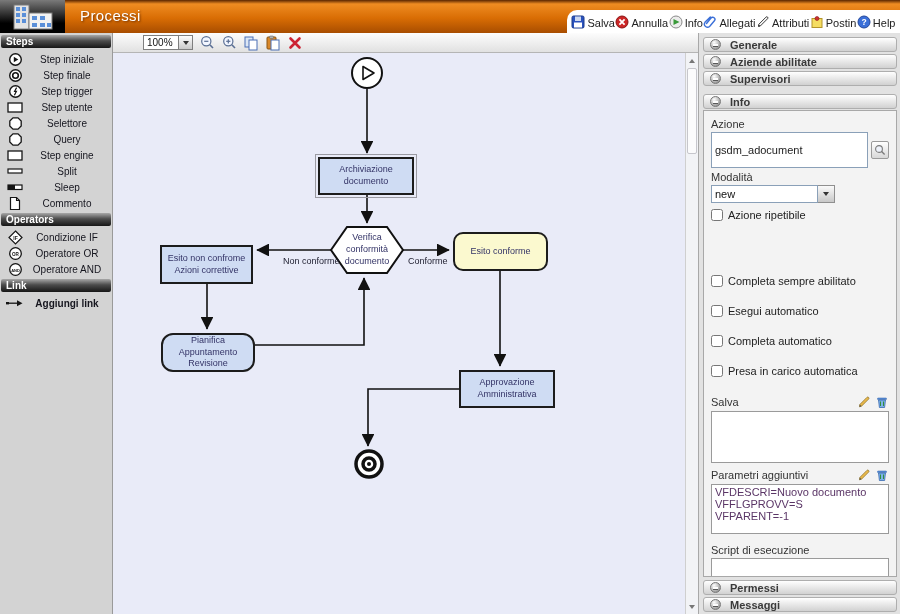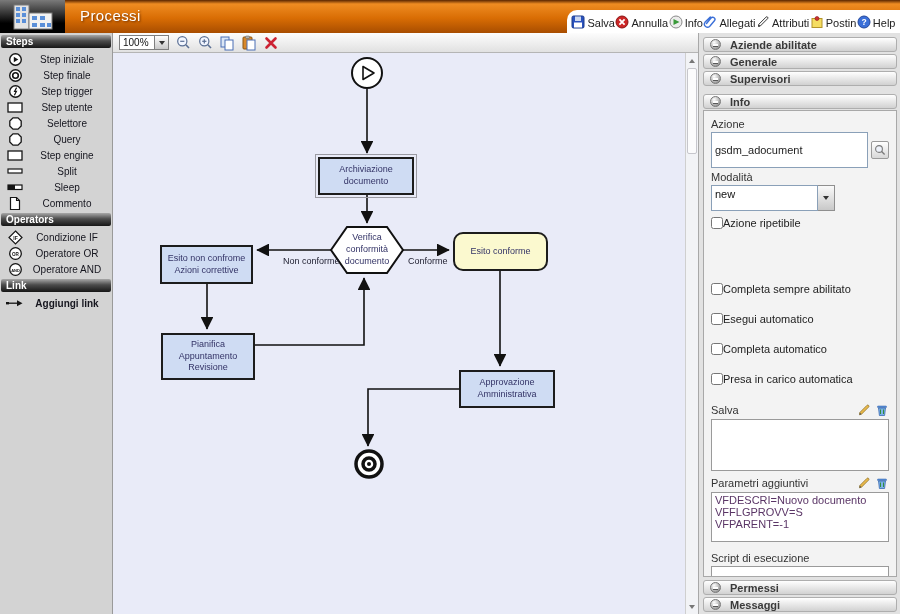--- a/index.html
+++ b/index.html
@@ -30,21 +30,21 @@
   .side-icon { width:30px; display:flex; justify-content:center; align-items:center; }
   .side-label { flex:1; text-align:center; font-size:10px; color:#15151e; padding-right:8px; }
   .side-label.bold { font-weight:bold; }
 
   
   .canvas-wrap { position:absolute; left:113px; top:33px; width:585px; height:581px; }
   .canvas-toolbar { position:absolute; left:0; top:0; right:0; height:20px;
                     background:linear-gradient(#fdfdfd,#e1e1e1); border-bottom:1px solid #b5b5b5;
                     display:flex; align-items:center; gap:6px; padding-left:6px; }
   .zoom-select { display:flex; align-items:stretch; height:15px; }
-  .zs-text { width:36px; background:#fff; border:1px solid #7f7f7f; font-size:10px; padding:1px 0 0 3px; color:#111; }
+  .zs-text { width:36px; background:#fff; border:1px solid #7f7f7f; font-size:10px; padding:1px 0 0 3px; color:#111;margin-left:24px; }
   .zs-btn { width:14px; background:linear-gradient(#fefefe,#c9c9c9); border:1px solid #7f7f7f; border-left:none;
             display:flex; align-items:center; justify-content:center; }
   .tri-down { width:0; height:0; border-left:3px solid transparent; border-right:3px solid transparent; border-top:4px solid #333; }
   .tri-up   { width:0; height:0; border-left:3px solid transparent; border-right:3px solid transparent; border-bottom:4px solid #777; }
   .tbtn { display:flex; align-items:center; justify-content:center; width:16px; height:16px; cursor:pointer; }
 
   .canvas { position:absolute; left:0; top:20px; right:13px; bottom:0; background:#e9ebf8; overflow:hidden; }
   .vscroll { position:absolute; right:0; top:20px; width:13px; bottom:0; background:#f2f3f6; border-left:1px solid #cfcfcf; }
   .scroll-btn { position:absolute; left:0; width:12px; height:13px; display:flex; align-items:center; justify-content:center; }
   .scroll-btn.up { top:1px; } .scroll-btn.down { bottom:1px; }
@@ -74,25 +74,25 @@
                    box-shadow:0 1px 0 #5a5a5a; }
   .spacer6 { height:6px; min-height:6px; }
   .config-box { flex:1; background:#f3f3f3; border:1px solid #a8a8a8; margin:-1px 0 3px 0;
                 padding:4px 7px 4px 7px; overflow:hidden; }
   .fld-label { font-size:11px; color:#333; margin:3px 0 2px; }
   .inp-row { display:flex; align-items:center; gap:3px; }
   .text-inp { flex:1; height:17px; border:1px solid #8aa0b8; background:#fff; font-size:11px; padding:17px 3px;
               color:#222; font-family:"Liberation Sans","DejaVu Sans",sans-serif; }
   .sq-btn { width:18px; height:18px; border:1px solid #9a9a9a; border-radius:2px;
             background:linear-gradient(#fff,#d8d8d8); display:flex; align-items:center; justify-content:center; cursor:pointer; }
-  .fake-select { display:flex; width:124px; height:26px; cursor:pointer; }
+  .fake-select { display:flex; width:124px; height:18px; cursor:pointer; }
   .fs-text { flex:1; border:1px solid #8aa0b8; background:#fff; font-size:11px; padding:2px 3px 0; color:#111; }
   .fs-btn { width:17px; background:linear-gradient(#fafafa,#c8c8c8); border:1px solid #8f8f8f; border-left:none;
             display:flex; align-items:center; justify-content:center; }
-  .chk-row { display:flex; align-items:center; margin:18px 0; font-size:11px; color:#222; }
+  .chk-row { display:flex; align-items:center; gap:5px; margin:18px 0; font-size:11px; color:#222; }
   .chk-row input { width:12px; height:12px; margin:0; }
   .gap18 { height:18px; }
   .lbl-row { display:flex; align-items:center; margin:5px 0 2px; }
   .lbl-row .fld-label { flex:1; margin:0; }
   .mini-ico { width:14px; height:14px; margin-left:4px; cursor:pointer; }
   textarea.ta { width:100%; border:1px solid #9a9a9a; background:#fff; resize:none; font-size:11px;
                 font-family:"Liberation Sans","DejaVu Sans",sans-serif; color:#5a3566; padding:1px 3px; display:block; }
 </style>
 </head>
 <body>
@@ -376,21 +376,21 @@
       </svg>
 
       <div class="node node-blue node-sel" style="left:205px; top:104px; width:96px; height:38px;">Archiviazione
 documento</div>
       <div class="node hex-label" style="left:218px; top:174px; width:72px; height:46px;">Verifica
 conformità
 documento</div>
       <div class="node node-blue" style="left:47px; top:192px; width:93px; height:39px;">Esito non confrome
 Azioni correttive</div>
       <div class="node node-yellow" style="left:340px; top:179px; width:95px; height:39px;">Esito conforme</div>
-      <div class="node node-blue" style="left:48px; top:280px; width:94px; height:47px;">Pianifica
+      <div class="node node-blue" style="left:48px; top:280px; width:94px; height:39px;border-radius:12px;">Pianifica
 Appuntamento
 Revisione</div>
       <div class="node node-blue" style="left:346px; top:317px; width:96px; height:38px;">Approvazione
 Amministrativa</div>
 
       <div class="edge-label" style="left:170px; top:203px;">Non conforme</div>
       <div class="edge-label" style="left:295px; top:203px;">Conforme</div>
     </div>
 
     <div class="vscroll">
@@ -400,25 +400,25 @@
       <div class="scroll-thumb"></div>
       <div class="scroll-btn down">
           <span class="tri-down" style="border-top-color:#777"></span>
         </div>
     </div>
   </div>
 
   <div class="right-panel">
     <div class="acc-header">
       <span class="sphere"></span>
-      <span>Aziende abilitate</span>
+      <span>Generale</span>
     </div>
     <div class="acc-header">
       <span class="sphere"></span>
-      <span>Generale</span>
+      <span>Aziende abilitate</span>
     </div>
     <div class="acc-header">
       <span class="sphere"></span>
       <span>Supervisori</span>
     </div>
     <div class="spacer6"></div>
     <div class="acc-header">
       <span class="sphere"></span>
       <span>Info</span>
     </div>

